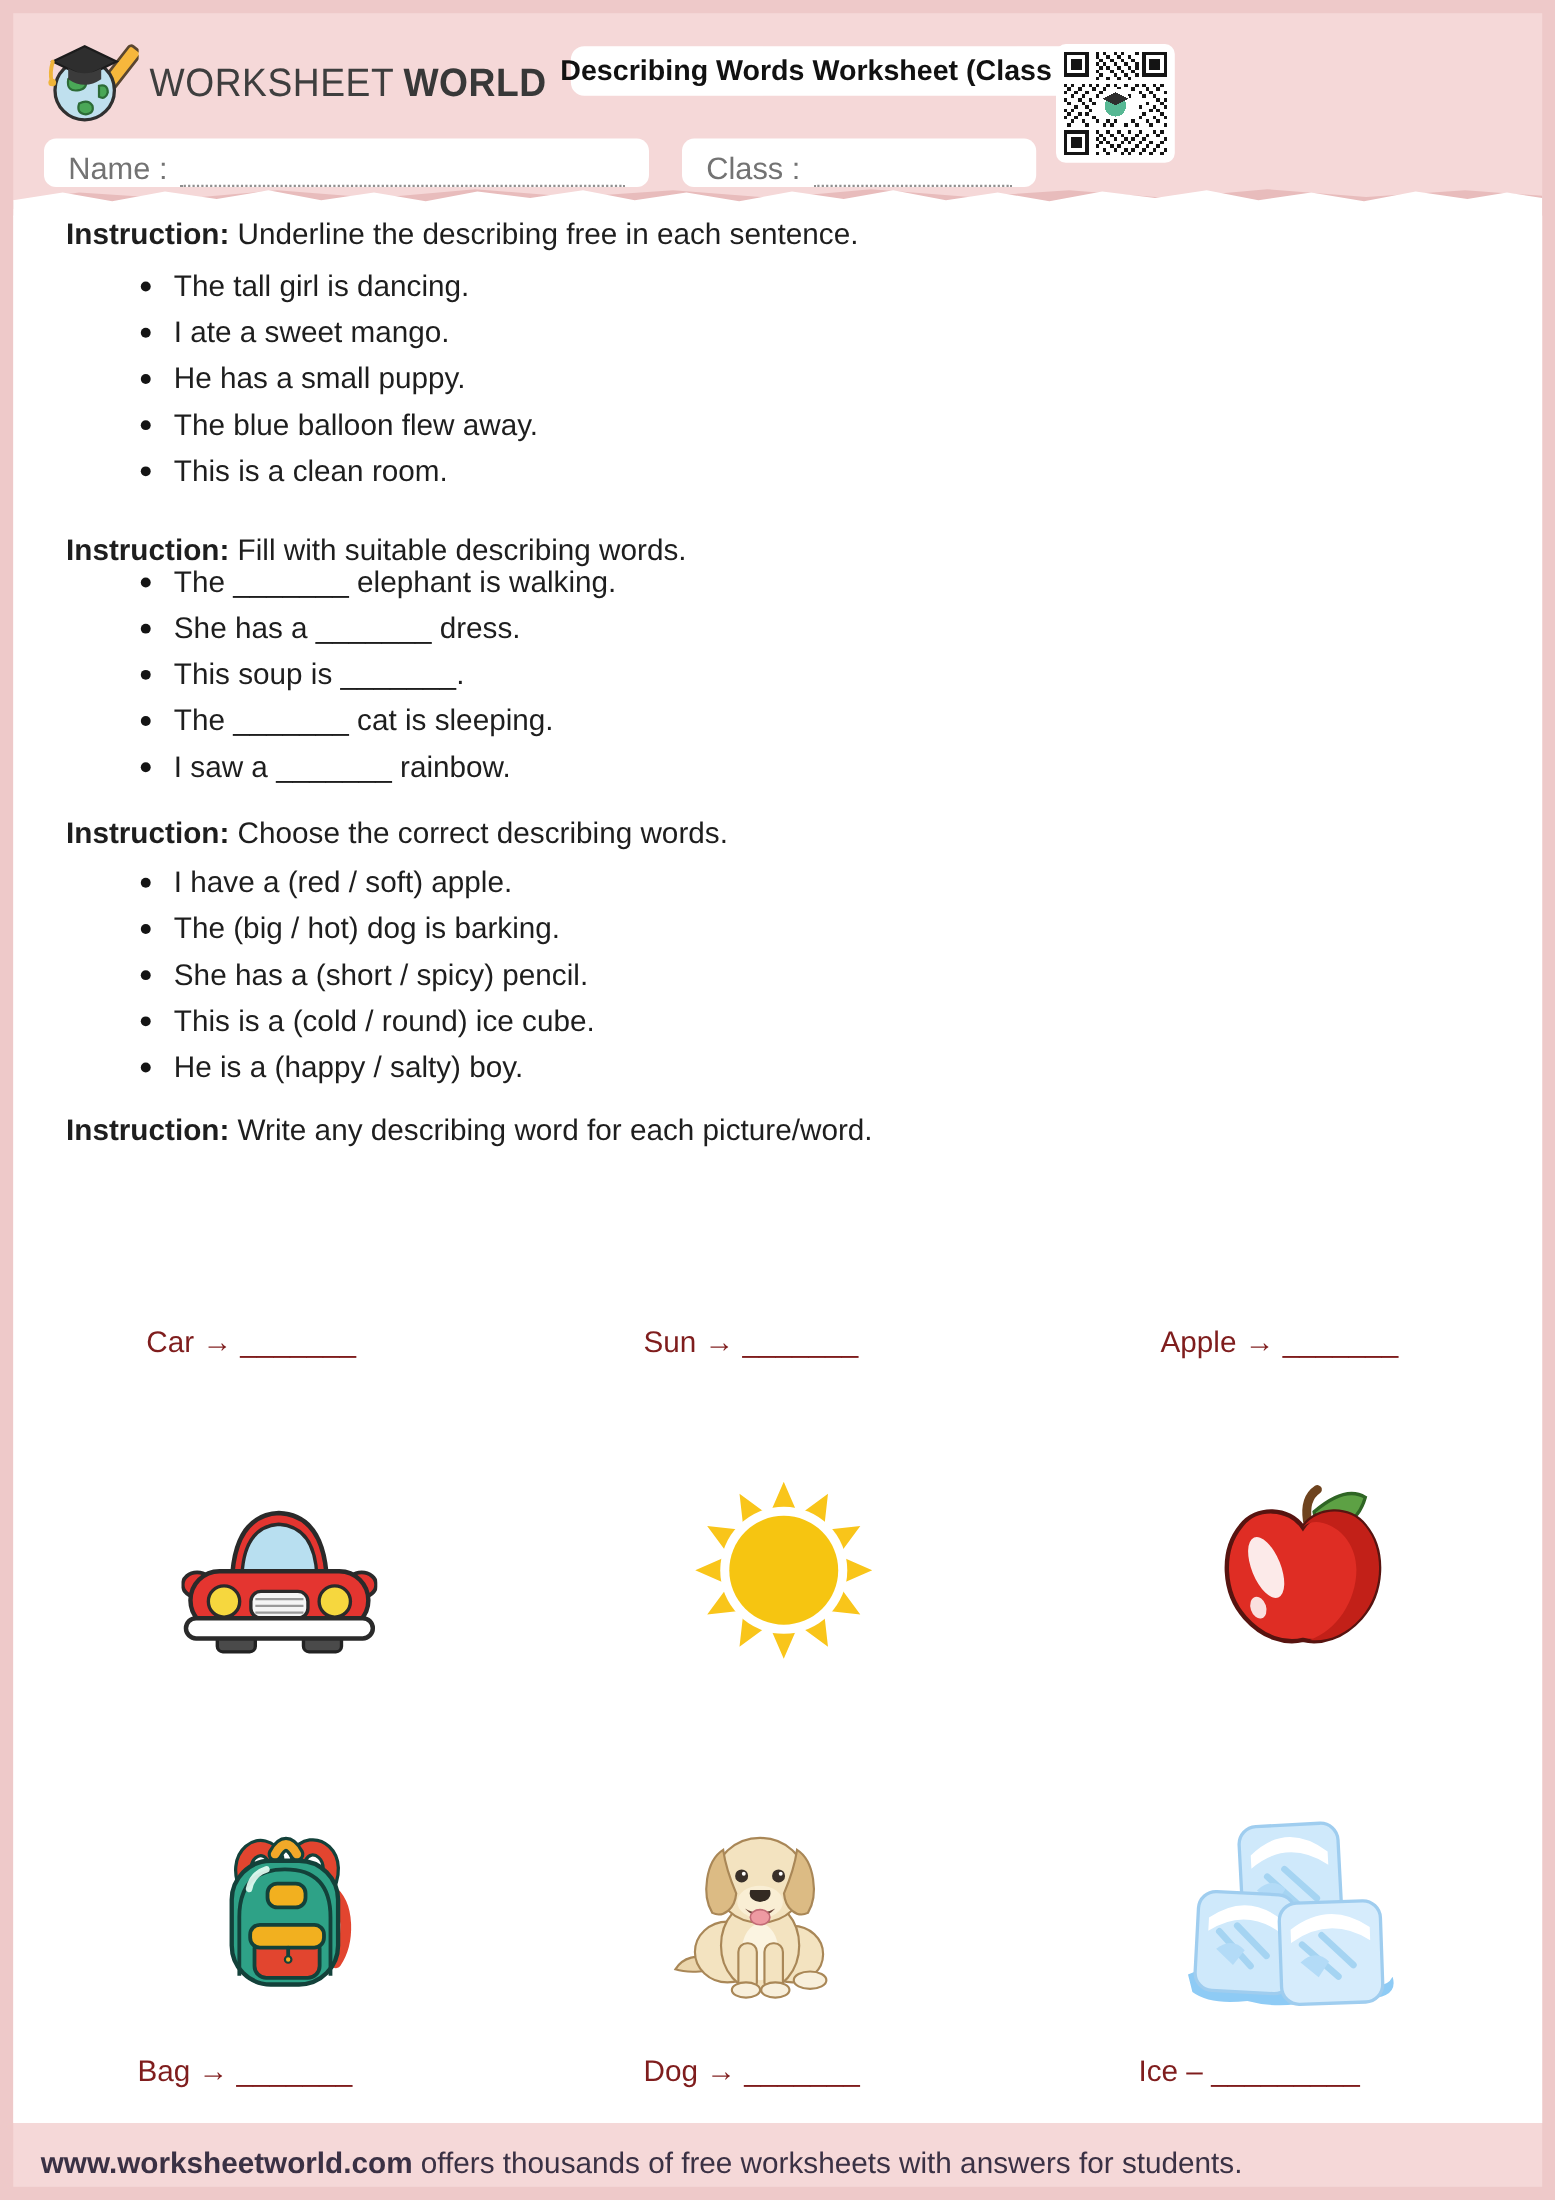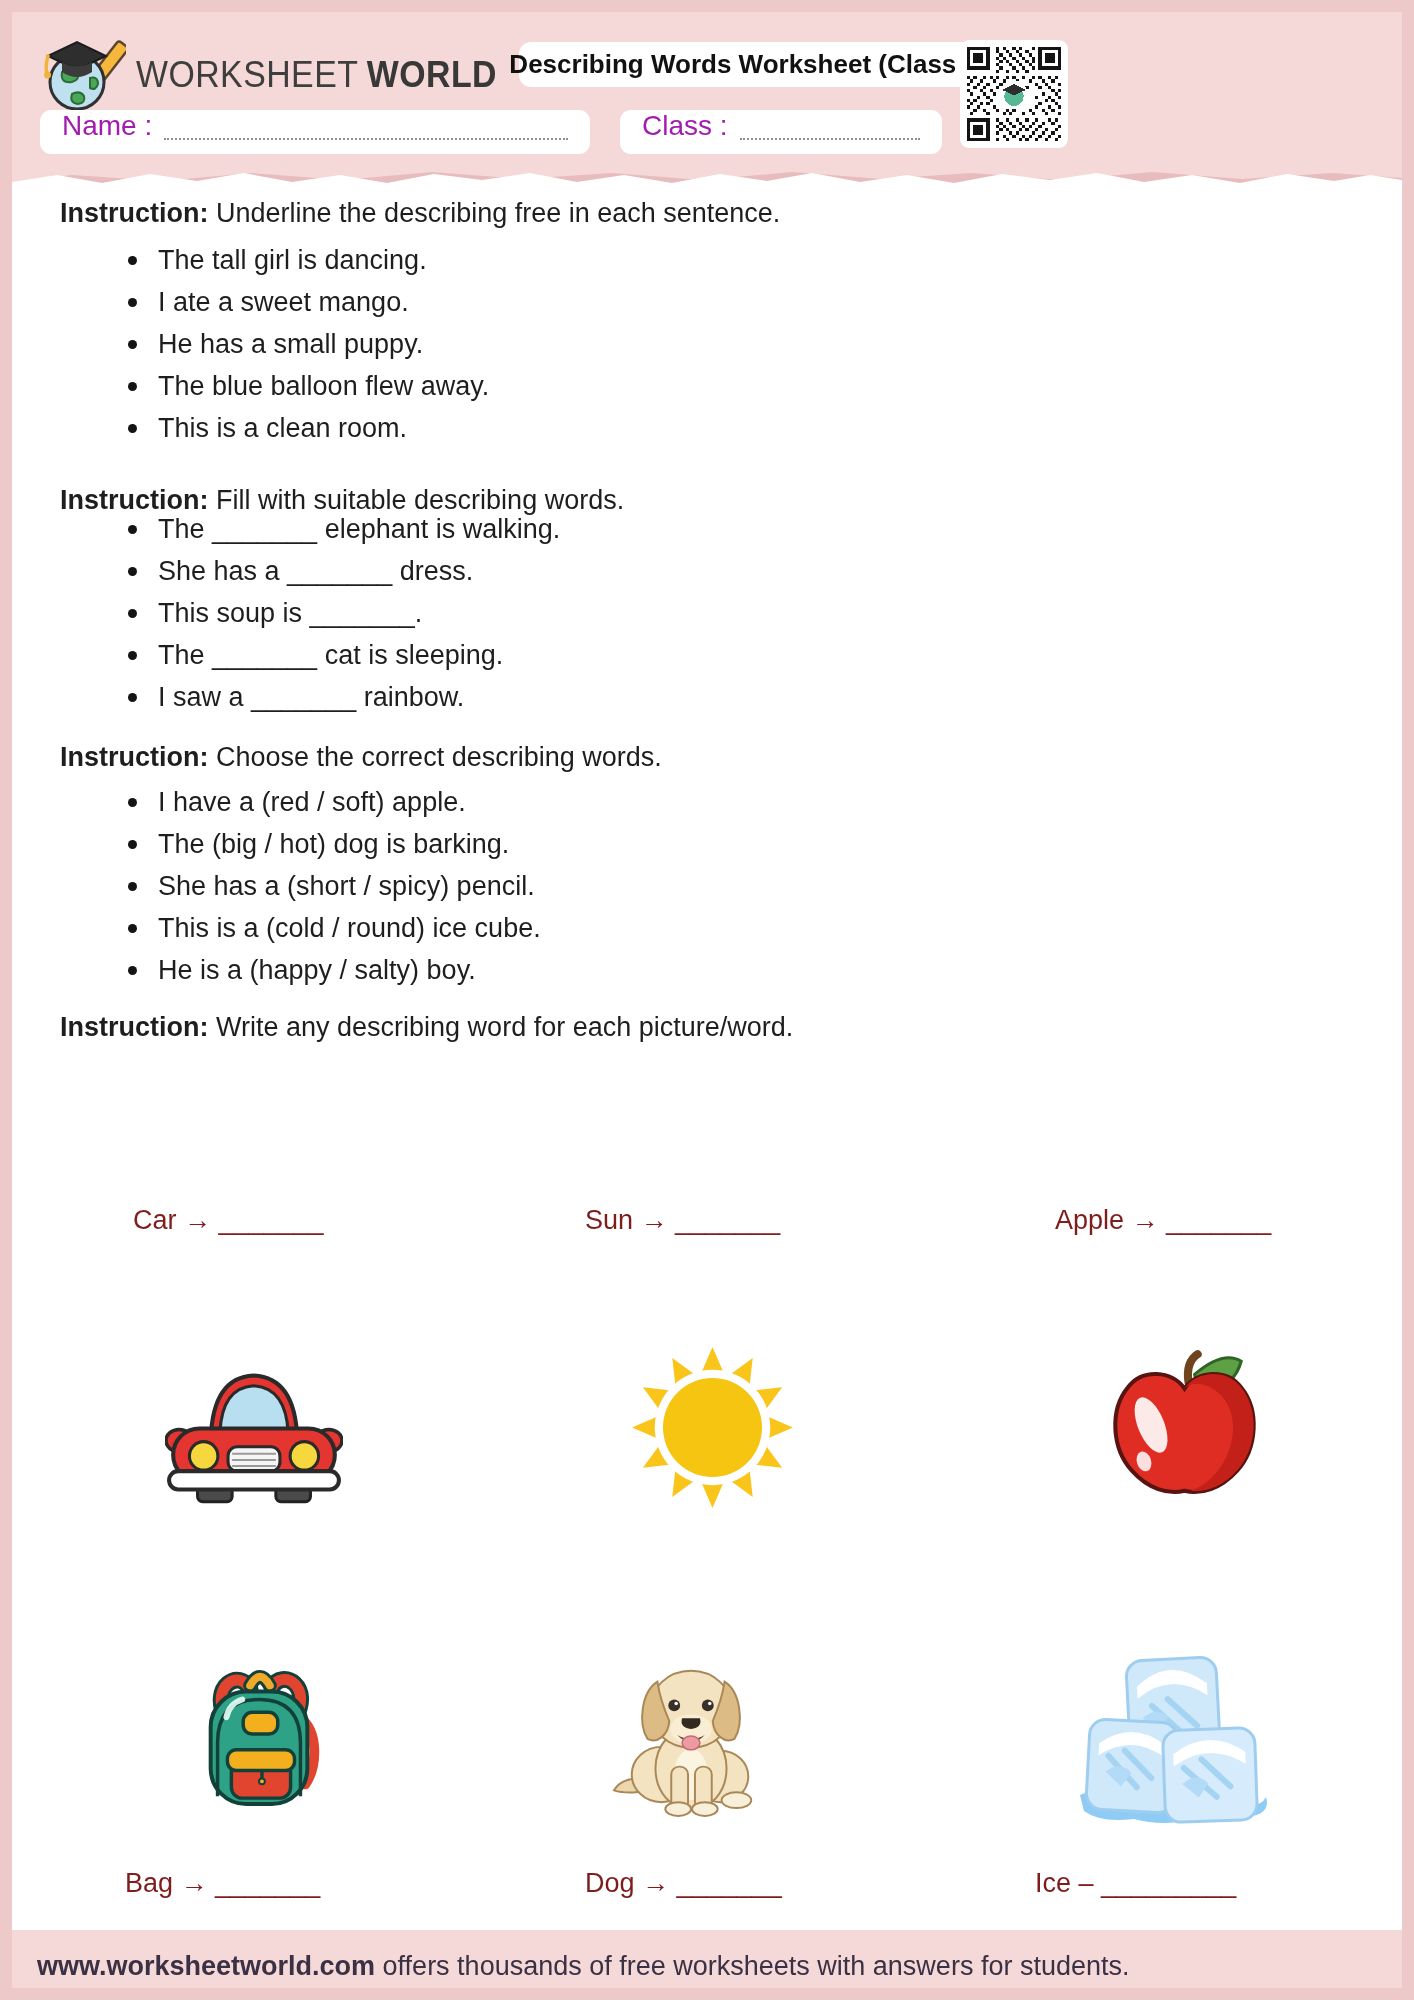--- a/index.html
+++ b/index.html
@@ -29,23 +29,23 @@
     font-size:26px; font-weight:700; color:#111; white-space:nowrap;margin-left:32px;
   }
 
   .qr-box {
     position:absolute; left:960px; top:40px; width:108px; height:108px;
     background:#fff; border-radius:9px; padding:7px;
   }
   .qr-box svg { width:100%; height:100%; }
 
   .field-box {
-    position:absolute; top:110px; height:44px; background:#fff; border-radius:11px;
-    display:flex; align-items:flex-start; padding:0 20px 0 22px;
-    font-size:28px; color:#a21caf;
+    position:absolute; top:126px; height:44px; background:#fff; border-radius:11px;
+    display:flex; align-items:flex-end; padding:0 20px 0 22px;
+    font-size:28px; color:#737373;
   }
   .field-box .fill-line {
     flex:1; margin:14px 2px 0 12px; height:16px;
     border-bottom:2px dotted #8f8f8f;
   }
   .name-box { left:40px;  width:550px; }
   .class-box{ left:620px; width:322px; }
 
   
   .card { position:absolute; left:12px; right:12px; top:196px; bottom:70px; background:#fff; }

